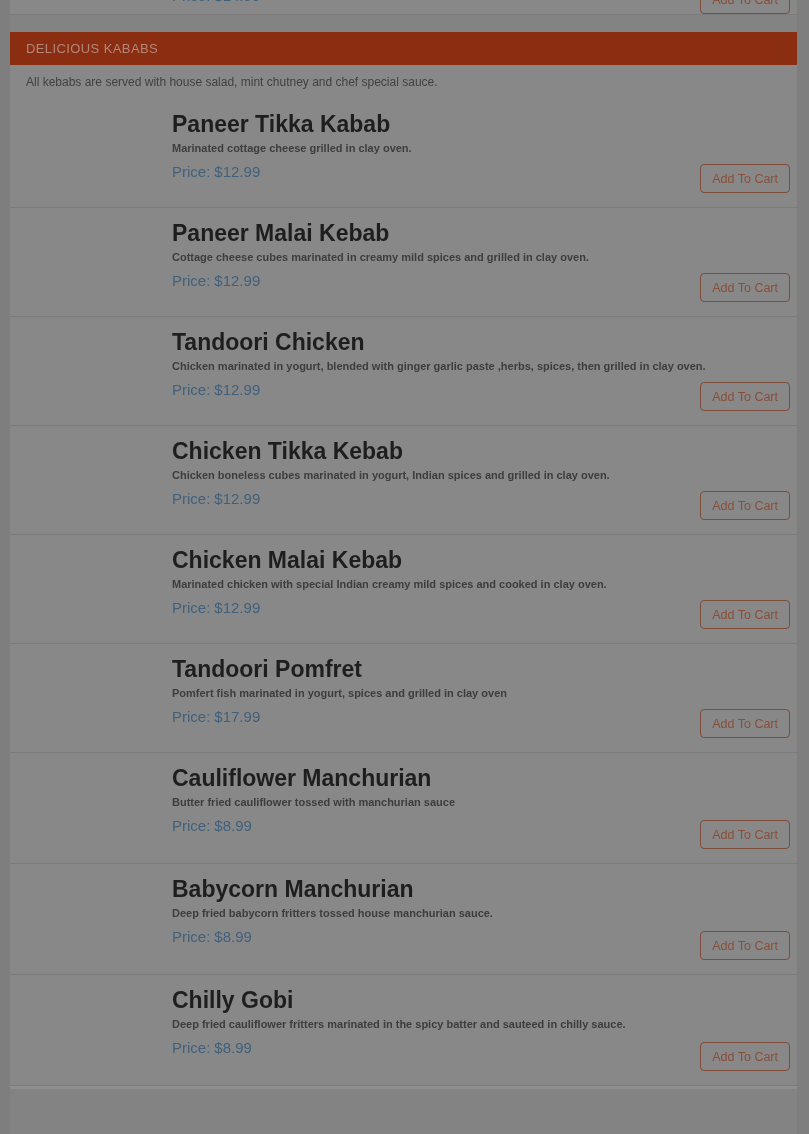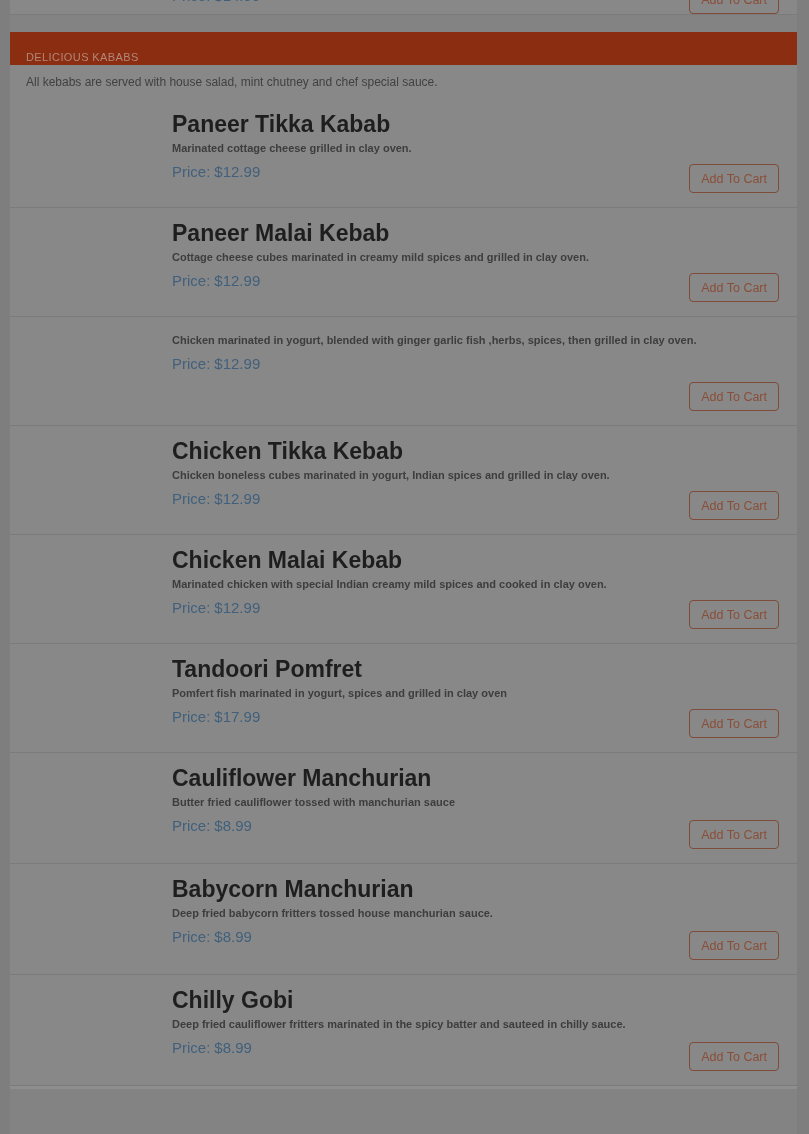--- a/index.html
+++ b/index.html
@@ -15,21 +15,21 @@
     background:var(--page-bg);
     font-family:"Liberation Sans", sans-serif;
   }
   .menu-panel{
     margin-left:10px;width:787px;height:1134px;
     background:var(--panel-bg);
   }
   .section-bar{
     height:33px;line-height:33px;
     background:var(--section-bar-bg);color:var(--section-bar-text);
-    font-size:11px;letter-spacing:0.4px;padding:9px 16px;
+    font-size:13px;letter-spacing:0.4px;padding:0 16px;
     overflow:hidden;white-space:nowrap;
   }
   .section-bar.mt-lg{margin-top:17px;}
   .section-bar.mt-sm{margin-top:12px;}
   .section-subtitle{
     height:34px;padding:9px 16px;line-height:16px;
     background:var(--row-bg);color:var(--subtitle-text);
     font-size:12px;white-space:nowrap;overflow:hidden;
   }
   .menu-item{
@@ -52,21 +52,21 @@
   .item-desc{
     margin:0 0 6px 0;font-size:11px;line-height:17px;
     color:var(--item-desc);
     font-weight:bold;
   }
   .item-price{
     margin:0;font-size:15px;line-height:18px;color:var(--price-text);
   }
   .price-value{margin-left:4px;}
   .add-btn{
-    position:absolute;right:18px;bottom:14px;height:29px;
+    position:absolute;right:7px;bottom:14px;height:29px;
     padding:0 11px;font-size:12.5px;font-family:inherit;
     color:var(--button-text);background:transparent;
     border:1px solid var(--button-border);border-radius:4px;
     cursor:pointer;white-space:nowrap;
   }
   
   .menu-item.cut-top{height:15px;}
   .cut-top .cut-price{
     position:absolute;left:162px;bottom:9px;margin:0;
   }
@@ -112,21 +112,22 @@
         <p class="item-price">
           <span>Price:</span><span class="price-value">$12.99</span>
         </p>
       </div>
       <button class="add-btn">Add To Cart</button>
     </div>
 
     <div class="menu-item">
       <div class="item-image"></div>
       <div class="item-body">
-        <p class="item-desc">Chicken marinated in yogurt, blended with ginger garlic fish ,herbs, spices, then grilled in clay oven.</p>
+        <h3 class="item-name">Tandoori Chicken</h3>
+        <p class="item-desc">Chicken marinated in yogurt, blended with ginger garlic paste ,herbs, spices, then grilled in clay oven.</p>
         <p class="item-price">
           <span>Price:</span><span class="price-value">$12.99</span>
         </p>
       </div>
       <button class="add-btn">Add To Cart</button>
     </div>
 
     <div class="menu-item">
       <div class="item-image"></div>
       <div class="item-body">

